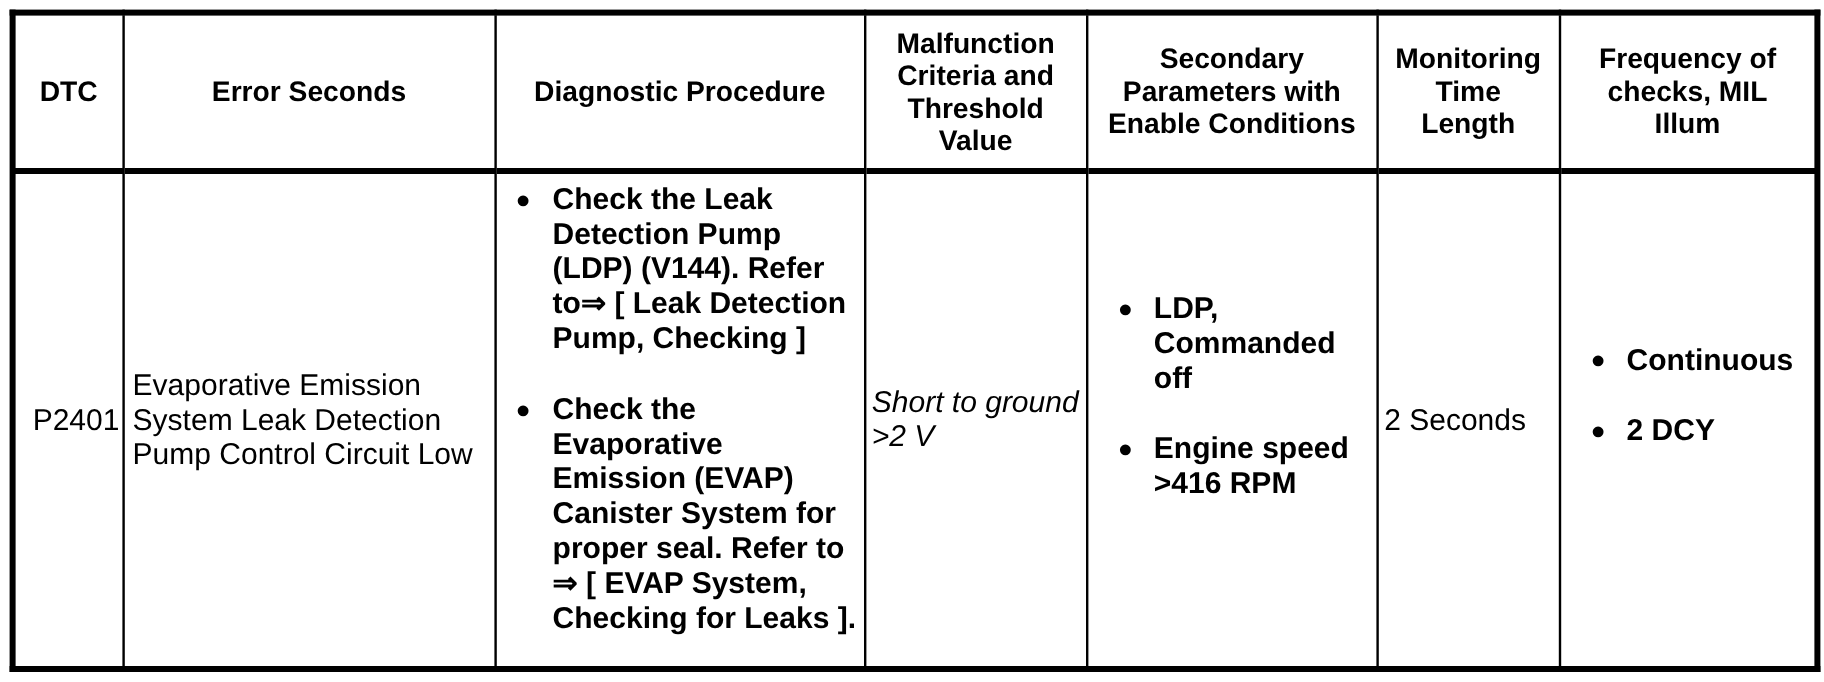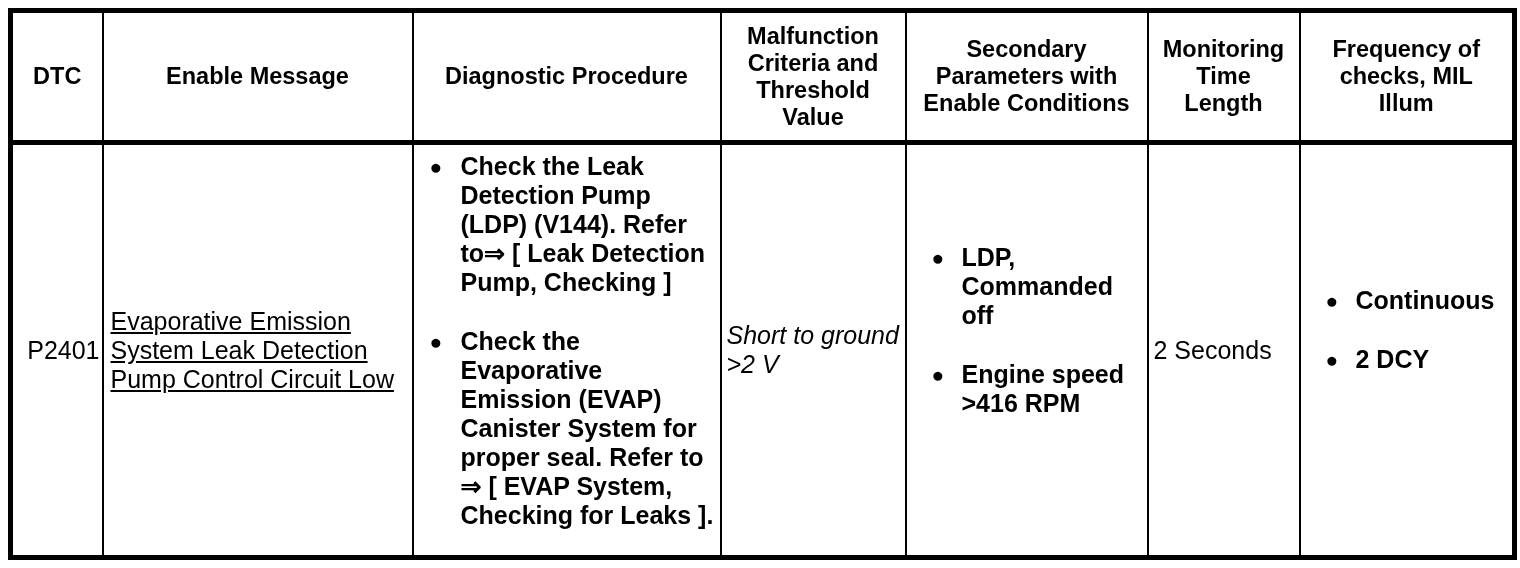--- a/index.html
+++ b/index.html
@@ -36,21 +36,21 @@
   thead th.th-sec  { padding: 0 6px; }
 
   tbody td {
     font-size: 25px;
     line-height: 29px;
     vertical-align: middle;
     text-align: left;
   }
 
   td.cell-dtc   { text-align: right; padding: 0 2px; }
-  td.cell-error { padding: 0 13px 0 7px; text-decoration: underline; }
+  td.cell-error { padding: 0 13px 0 7px; }
   td.cell-diag  { vertical-align: top; padding: 7px 6px 0 16px; }
   td.cell-malf  { padding: 0 2px 0 5px; font-style: italic; }
   td.cell-sec   { padding: 0 0 40px 25px; }
   td.cell-mon   { padding: 0 14px 0 5px; }
   td.cell-freq  { padding: 0 2px 40px 25px; }
 
   ul.bullets { list-style: none; margin: 0; padding: 0; }
   li.bullet-item { display: flex; align-items: flex-start; }
   li.bullet-item + li.bullet-item { margin-top: 30px; }
   .bullet {
@@ -71,21 +71,21 @@
       <col style="width:310px">
       <col style="width:308px">
       <col style="width:185px">
       <col style="width:242px">
       <col style="width:152px">
       <col style="width:215px">
     </colgroup>
     <thead>
       <tr>
         <th>DTC</th>
-        <th>Enable Message</th>
+        <th>Error Seconds</th>
         <th>Diagnostic Procedure</th>
         <th>Malfunction Criteria and Threshold Value</th>
         <th class="th-sec">Secondary Parameters with Enable Conditions</th>
         <th>Monitoring Time Length</th>
         <th class="th-freq">Frequency of checks, MIL Illum</th>
       </tr>
     </thead>
     <tbody>
       <tr>
         <td class="cell-dtc">P2401</td>

